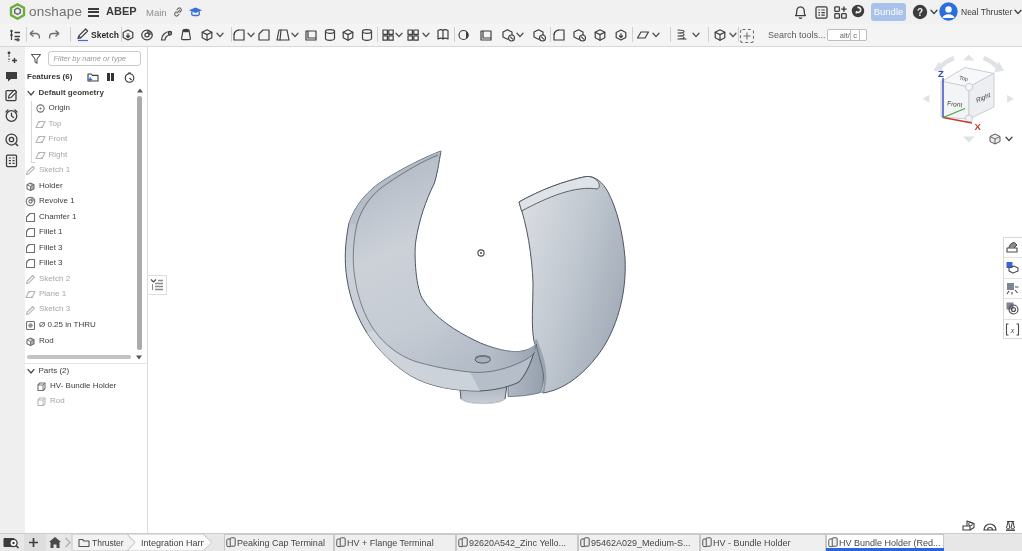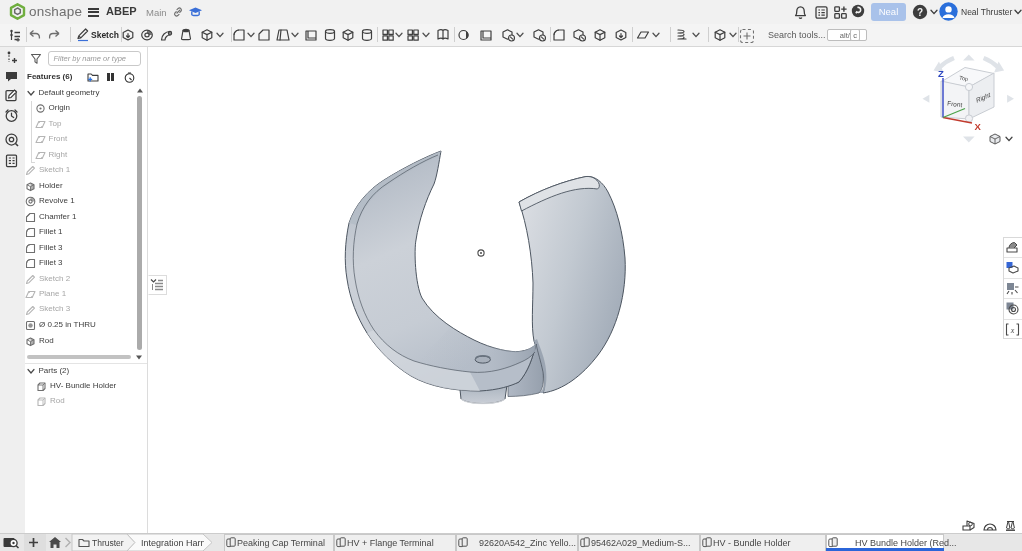--- a/index.html
+++ b/index.html
@@ -116,21 +116,21 @@
       <rect x="8.6" y="8.6" width="4.6" height="4.6" rx="0.8" fill="none" stroke="#3d3d3d" stroke-width="1.3"></rect>
       <path d="M10.9 1.4 V6.8 M8.2 4.1 H13.6" stroke="#3d3d3d" stroke-width="1.4"></path>
     </svg>
   </div>
 <div style="position:absolute;left:850px;top:3px;">
     <svg width="16" height="16" viewBox="0 0 16 16" style="">
       <circle cx="8" cy="8" r="6.2" fill="#3d3d3d"></circle>
       <path d="M5.5 5.5 a2.5 2.5 0 1 1 2 4 l0 1.5" fill="none" stroke="#f1f1f1" stroke-width="1.6" transform="rotate(35 8 8)"></path>
     </svg>
   </div>
-<div style="position:absolute;left:871px;top:2.5px;width:35px;height:18px;background:#a9c2ea;border-radius:3px;color:#fdfdfe;font-size:9.5px;text-align:center;line-height:18px;">Neal</div>
+<div style="position:absolute;left:871px;top:2.5px;width:35px;height:18px;background:#a9c2ea;border-radius:3px;color:#fdfdfe;font-size:9.5px;text-align:center;line-height:18px;">Bundle</div>
 <div style="position:absolute;left:912px;top:4px;">
     <svg width="16" height="16" viewBox="0 0 16 16" style="">
       <circle cx="8" cy="8" r="7.2" fill="#3d3d3d"></circle>
       <text x="8" y="11.5" font-family="Liberation Sans" font-size="10" font-weight="bold" fill="#f2f2f2" text-anchor="middle">?</text>
     </svg>
   </div>
 <div style="position:absolute;left:930px;top:9px;">
     <svg width="8" height="6" viewBox="0 0 8 6">
       <path d="M1 1.2 L4 4.6 L7 1.2" fill="none" stroke="#3d3d3d" stroke-width="1.3" stroke-linecap="round"></path>
     </svg>
@@ -456,21 +456,21 @@
     <svg width="11" height="11" viewBox="0 0 11 11" style="">
       <circle cx="5.5" cy="6" r="4.3" fill="none" stroke="#333" stroke-width="1.1"></circle>
       <path d="M5.5 6 L7.6 8.1 M4 1 H7" stroke="#333" stroke-width="1.1"></path>
     </svg>
   </div>
 <div style="position:absolute;left:27px;top:89.5px;">
     <svg width="8" height="7" viewBox="0 0 8 7" style="">
       <path d="M1 1.5 L4 5 L7 1.5" fill="none" stroke="#4a4a4a" stroke-width="1.2" stroke-linecap="round"></path>
     </svg>
   </div>
-<div style="position:absolute;left:38.5px;top:87.5px;font-size:8px;color:#3c3c3c;white-space:nowrap;">Default geometry</div>
+<div style="position:absolute;left:38.5px;top:87.5px;font-size:8px;color:#3c3c3c;white-space:nowrap;font-weight:bold;">Default geometry</div>
 <div style="position:absolute;left:35px;top:103.0px;">
     <svg width="11" height="11" viewBox="0 0 11 11" style="">
       <circle cx="5.5" cy="5.5" r="3.6" fill="none" stroke="#6f6f6f" stroke-width="1.1" stroke-linejoin="round" stroke-linecap="round"></circle>
       <circle cx="5.5" cy="5.5" r="1.1" fill="#6f6f6f"></circle>
     </svg>
   </div>
 <div style="position:absolute;left:48.5px;top:103.0px;font-size:8px;color:#3c3c3c;white-space:nowrap;">Origin</div>
 <div style="position:absolute;left:35px;top:118.5px;">
     <svg width="11" height="11" viewBox="0 0 11 11" style="">
       <path d="M1 8.5 L3.8 2.5 H10 L7.2 8.5 Z" fill="none" stroke="#b5b5b5" stroke-width="1.1" stroke-linejoin="round" stroke-linecap="round"></path>
@@ -761,21 +761,21 @@
     </svg>
   </div>
 <div style="position:absolute;left:347px;top:538px;width:107px;font-size:9px;color:#464646;white-space:nowrap;overflow:hidden;">HV + Flange Terminal</div>
 <div style="position:absolute;left:456px;top:533.5px;width:122px;height:17.5px;background:#efefef;border:1px solid #c8c8c8;border-bottom:none;box-sizing:border-box;"></div>
 <div style="position:absolute;left:458px;top:537px;">
     <svg width="10" height="11" viewBox="0 0 10 11" style="">
       <rect x="0.8" y="2" width="4.6" height="7.6" rx="1.2" fill="none" stroke="#555" stroke-width="1"></rect>
       <rect x="4.2" y="0.8" width="5" height="8.4" rx="1" fill="#ededed" stroke="#555" stroke-width="1"></rect>
     </svg>
   </div>
-<div style="position:absolute;left:469px;top:538px;width:107px;font-size:9px;color:#464646;white-space:nowrap;overflow:hidden;text-align:right;">92620A542_Zinc Yello...</div>
+<div style="position:absolute;left:469px;top:538px;width:107px;font-size:9px;color:#464646;white-space:nowrap;overflow:hidden;">92620A542_Zinc Yello...</div>
 <div style="position:absolute;left:578px;top:533.5px;width:122px;height:17.5px;background:#efefef;border:1px solid #c8c8c8;border-bottom:none;box-sizing:border-box;"></div>
 <div style="position:absolute;left:580px;top:537px;">
     <svg width="10" height="11" viewBox="0 0 10 11" style="">
       <rect x="0.8" y="2" width="4.6" height="7.6" rx="1.2" fill="none" stroke="#555" stroke-width="1"></rect>
       <rect x="4.2" y="0.8" width="5" height="8.4" rx="1" fill="#ededed" stroke="#555" stroke-width="1"></rect>
     </svg>
   </div>
 <div style="position:absolute;left:591px;top:538px;width:107px;font-size:9px;color:#464646;white-space:nowrap;overflow:hidden;">95462A029_Medium-S...</div>
 <div style="position:absolute;left:700px;top:533.5px;width:126px;height:17.5px;background:#efefef;border:1px solid #c8c8c8;border-bottom:none;box-sizing:border-box;"></div>
 <div style="position:absolute;left:702px;top:537px;">
@@ -786,12 +786,12 @@
   </div>
 <div style="position:absolute;left:713px;top:538px;width:111px;font-size:9px;color:#464646;white-space:nowrap;overflow:hidden;">HV - Bundle Holder</div>
 <div style="position:absolute;left:826px;top:533.5px;width:118px;height:17.5px;background:#ffffff;border:1px solid #c8c8c8;border-bottom:none;box-sizing:border-box;"></div>
 <div style="position:absolute;left:826px;top:548px;width:118px;height:3px;background:#2b65d9;"></div>
 <div style="position:absolute;left:828px;top:537px;">
     <svg width="10" height="11" viewBox="0 0 10 11" style="">
       <rect x="0.8" y="2" width="4.6" height="7.6" rx="1.2" fill="none" stroke="#555" stroke-width="1"></rect>
       <rect x="4.2" y="0.8" width="5" height="8.4" rx="1" fill="#ededed" stroke="#555" stroke-width="1"></rect>
     </svg>
   </div>
-<div style="position:absolute;left:839px;top:538px;width:103px;font-size:9px;color:#464646;white-space:nowrap;overflow:hidden;margin-left:16px;">HV Bundle Holder (Red...</div>
+<div style="position:absolute;left:839px;top:538px;width:103px;font-size:9px;color:#464646;white-space:nowrap;overflow:hidden;">HV Bundle Holder (Red...</div>
 </body></html>

